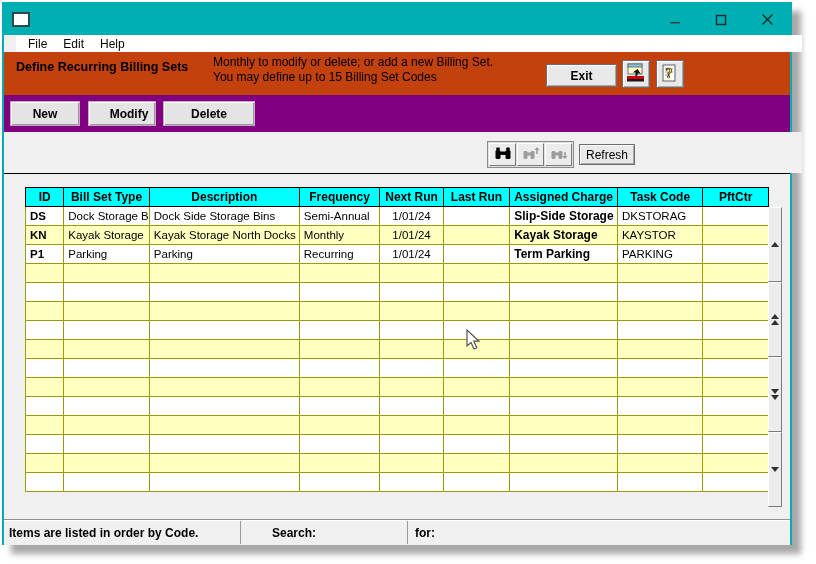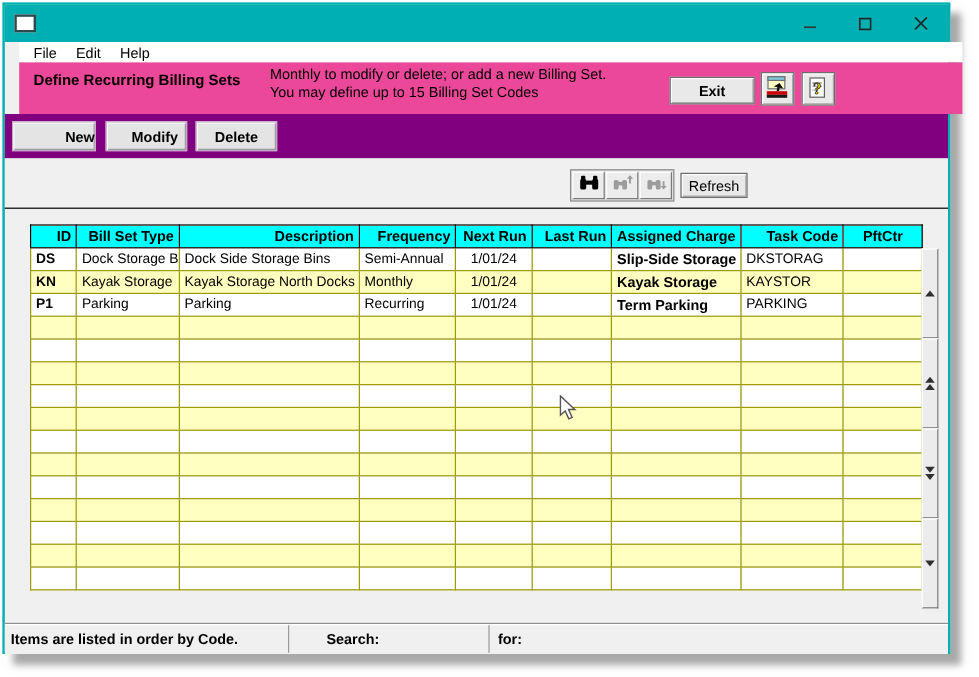--- a/index.html
+++ b/index.html
@@ -20,54 +20,54 @@
     border:2px solid #2a4a4e;display:inline-block;}
   .title{margin-left:8px;font-size:12px;font-weight:bold;color:#000;}
   .controls{position:absolute;right:0;top:0;height:31px;display:flex;align-items:center;}
   .ctrl{width:46px;height:31px;display:flex;align-items:center;justify-content:center;cursor:default;}
   .ctrl svg{display:block;}
   
   .menubar{position:absolute;left:0;top:31px;width:100%;height:17px;background:#FFFFFF;
     display:flex;align-items:center;font-size:12px;color:#000;margin-left:12px;}
   .menubar span{margin-left:8px;padding:0 4px;}
   
-  .header-panel{position:absolute;left:12px;top:48px;width:100%;height:43px;background:#ec4899;}
+  .header-panel{position:absolute;left:0;top:48px;width:100%;height:43px;background:#c2410c;}
   .hp-title{position:absolute;left:12px;top:8px;font-size:12.5px;font-weight:bold;color:#000;}
   .hp-desc{position:absolute;left:209px;top:3px;font-size:12px;line-height:15px;color:#000;}
   .btn{background:#E9E9E9;border:1px solid #6d6d6d;
     box-shadow:inset 1px 1px 0 #ffffff, inset -1px -1px 0 #a8a8a8;
     font-family:"Liberation Sans",sans-serif;font-size:12px;color:#000;cursor:default;}
   .exit{position:absolute;left:542px;top:12px;width:71px;height:23px;font-weight:bold;}
   .icon-btn{position:absolute;width:28px;height:28px;top:8px;display:flex;
     align-items:center;justify-content:center;}
   .printer-btn{left:618px;}
   .help-btn{left:652px;}
   
   .purple-bar{position:absolute;left:0;top:91px;width:100%;height:37px;background:var(--accent_bar);}
   .pb-btn{position:absolute;top:6px;height:25px;font-weight:bold;
     border:1px solid #caa8ca;box-shadow:inset 1px 1px 0 #ffffff, inset -1px -1px 0 #9a9a9a;
     background:#E4E4E4;font-family:"Liberation Sans",sans-serif;font-size:12px;}
-  .pb-new{left:6px;width:70px;text-align:right;}
+  .pb-new{left:6px;width:70px;}
   .pb-modify{left:84px;width:68px;padding-left:14px;}
-  .pb-delete{left:159px;width:68px;}
-  
-  .tool-row{position:absolute;left:0;top:128px;width:100%;height:41px;background:#F0F0F0;}
+  .pb-delete{left:159px;width:92px;}
+  
+  .tool-row{position:absolute;left:12px;top:128px;width:100%;height:41px;background:#F0F0F0;}
   .find-group{position:absolute;left:471px;top:9px;border:1px solid #8a8a8a;
     background:#E0E0E0;display:flex;padding:1px;}
   .find-btn{width:27px;height:23px;background:#ECECEC;border:1px solid;
     border-color:#ffffff #7a7a7a #7a7a7a #ffffff;display:flex;align-items:center;
     justify-content:center;margin-right:1px;}
   .find-btn:last-child{margin-right:0;}
   .refresh{position:absolute;left:563px;top:12px;width:56px;height:21px;}
   .hline{position:absolute;left:0;top:169px;width:100%;height:1px;background:#000;}
   
   .billing-table{position:absolute;left:21px;top:183px;width:744px;
     border-collapse:collapse;table-layout:fixed;border:1px solid #000;}
   .billing-table th{background:var(--header_bg);border:1px solid #000;height:19px;
-    font-size:12px;font-weight:bold;text-align:right;padding:0 4px;overflow:hidden;white-space:nowrap;}
+    font-size:12px;font-weight:bold;text-align:center;padding:0 4px;overflow:hidden;white-space:nowrap;}
   .billing-table td{border:1px solid var(--grid);height:19px;font-size:11.5px;
     padding:0 4px;background:#FFFFFF;overflow:hidden;white-space:nowrap;color:#000;}
   .billing-table tr.alt td{background:var(--row_alt);}
   .billing-table td.c0{font-weight:bold;}
   .billing-table td.c6{font-weight:bold;font-size:12px;}
   .billing-table td.c4{text-align:center;}
   .billing-table th.c8, .billing-table td.c8{text-align:center;}
   
   .vscroll{position:absolute;left:764px;top:203px;width:14px;height:300px;
     display:flex;flex-direction:column;}

